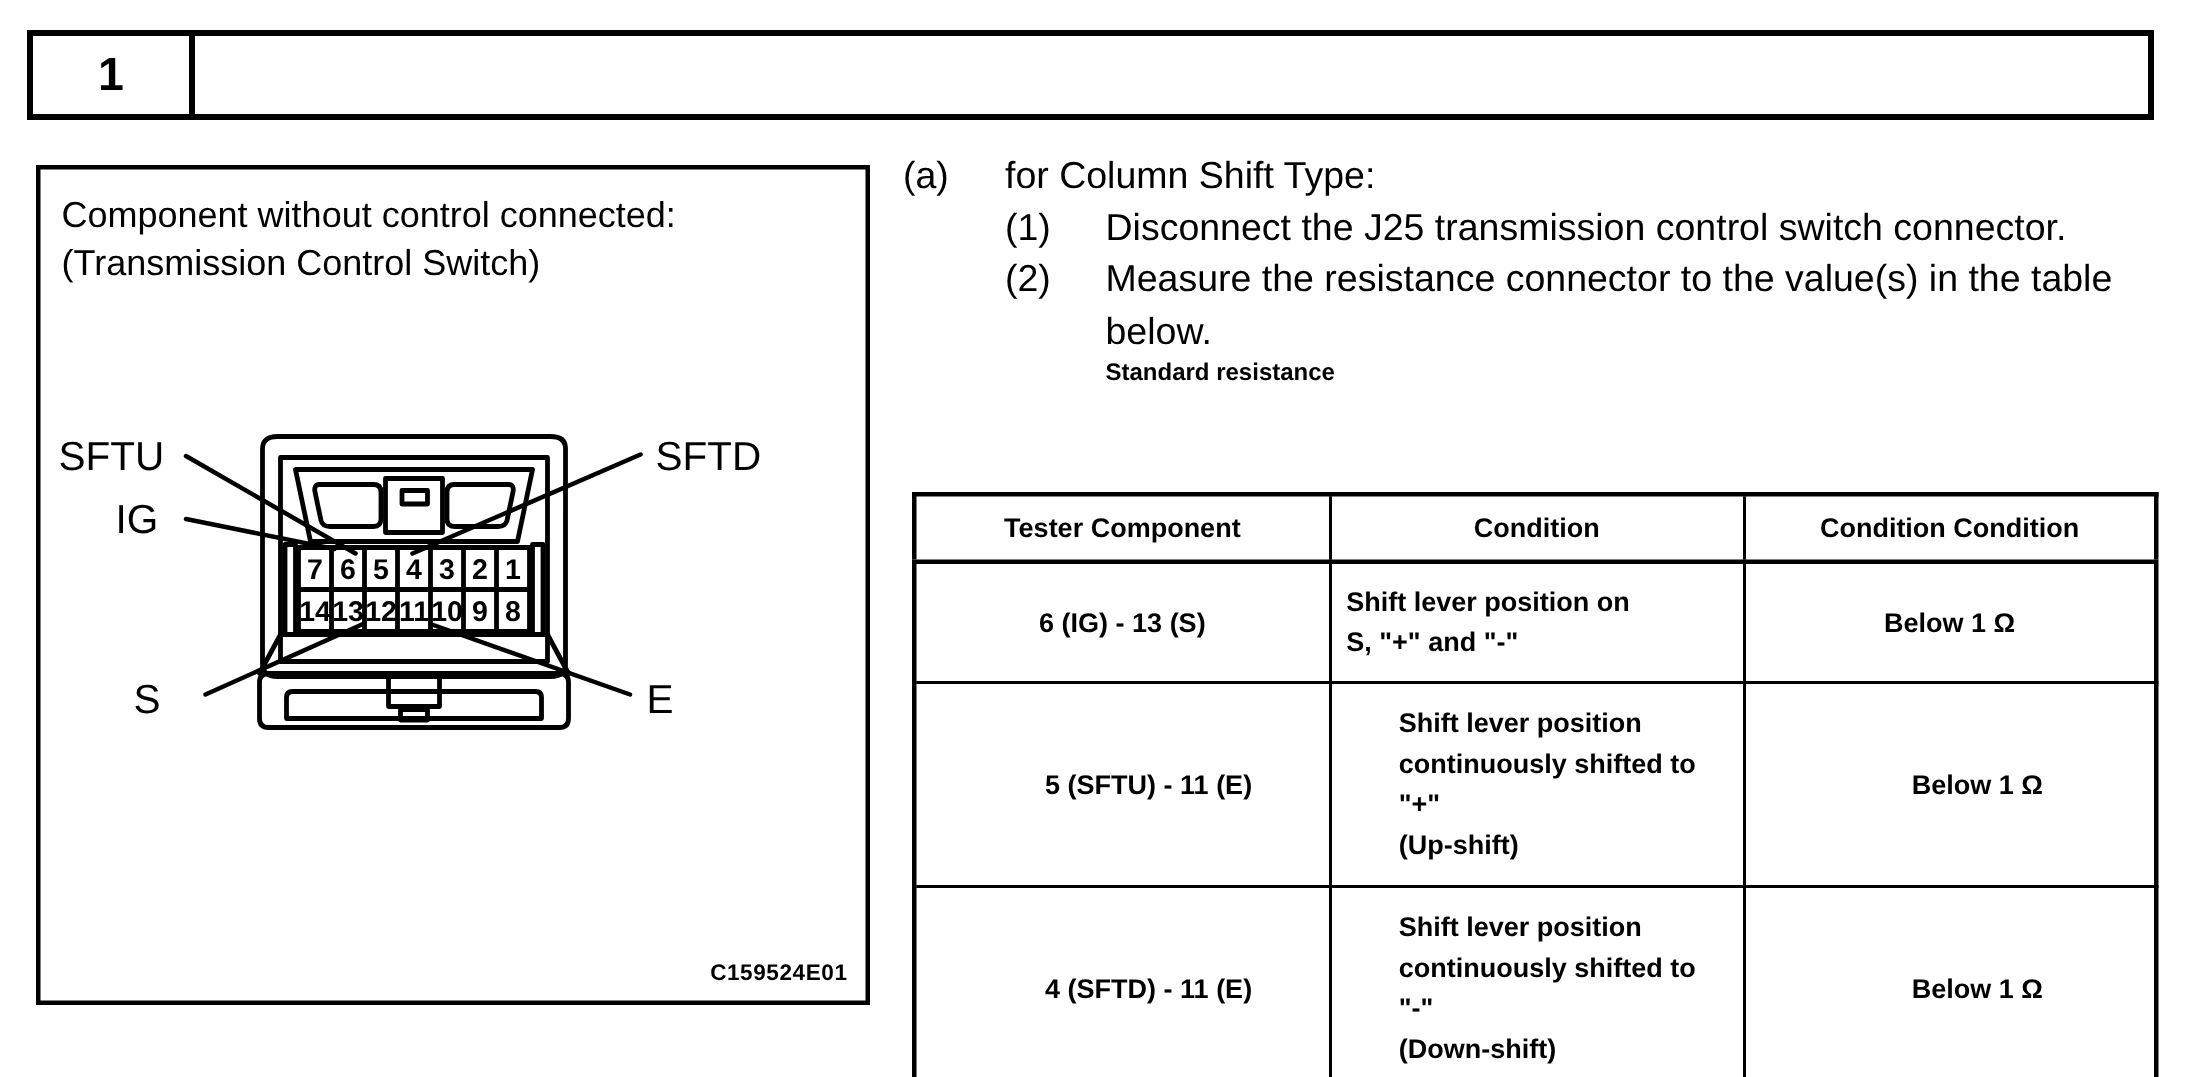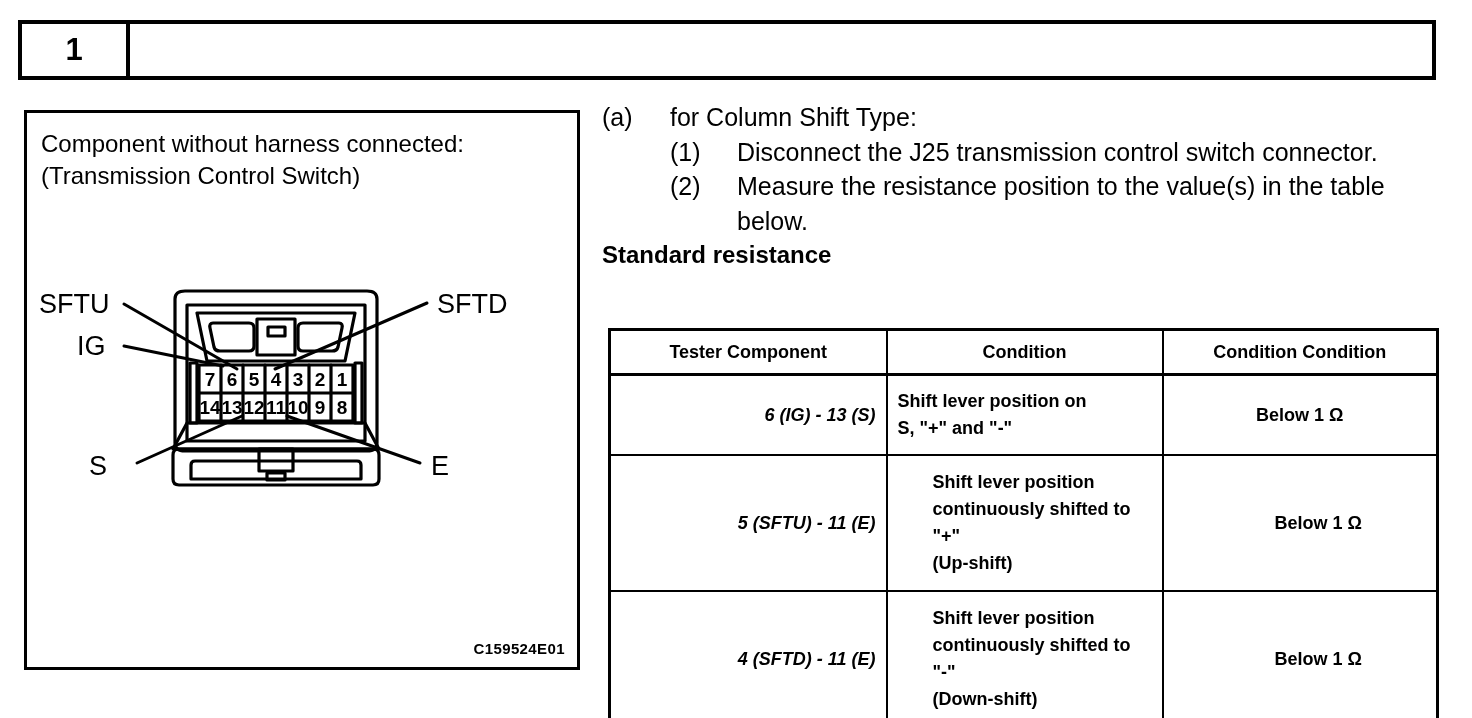--- a/index.html
+++ b/index.html
@@ -99,21 +99,22 @@
   }
   .proc-text {
     flex: 1;
   }
   #proc-a .proc-marker { width: 68px; }
   .proc-sub {
     margin-left: 68px;
   }
   .proc-sub .proc-marker { width: 67px; }
   .proc-standard {
-    font-size: 24px;
+    margin-left: 135px;
+    font-size: 16px;
     font-weight: bold;
     line-height: 1.38;
   }
 
   
   #spec-table {
     position: absolute;
     left: 608px;
     top: 328px;
     width: 828px;
@@ -131,23 +132,22 @@
     font-weight: bold;
     vertical-align: middle;
   }
   #spec-table th {
     text-align: center;
     height: 38px;
     padding: 2px 4px;
   }
   #spec-table thead tr { border-bottom: 3px solid #000; }
   td.cell-tester {
-    text-align: right;
+    text-align: center;
     padding: 6px 10px;
-    font-style: italic;
   }
   td.cell-condition {
     text-align: left;
     padding: 8px 10px;
     line-height: 1.5;
     white-space: pre-line;
     border-radius: 11px;
   }
   td.cell-spec {
     text-align: center;
@@ -159,21 +159,21 @@
 </style>
 </head>
 <body>
 
 <div id="step-header">
   <div id="step-number-cell">1</div>
 </div>
 
 <div id="illustration-panel">
 
-  <div id="illustration-caption">Component without harness connected:
+  <div id="illustration-caption">Component without control connected:
 (Transmission Control Switch)</div>
 
   <svg id="connector-figure" viewBox="0 0 550 230">
     <g fill="none" stroke="#000" stroke-width="3.2" stroke-linejoin="round" stroke-linecap="round">
 
       <path d="M 148 16 Q 148 8 158 8 L 340 8 Q 350 8 350 16 L 350 160 Q 350 168 340 168 L 158 168 Q 148 168 148 160 Z"></path>
 
       <path d="M 160 22 L 338 22 L 338 158 L 160 158 Z"></path>
 
       <path d="M 170 30 L 328 30 L 318 78 L 180 78 Z"></path>
@@ -253,21 +253,21 @@
   <div class="proc-row" id="proc-a">
     <span class="proc-marker">(a)</span>
     <span class="proc-text">for Column Shift Type:</span>
   </div>
   <div class="proc-row proc-sub">
     <span class="proc-marker">(1)</span>
     <span class="proc-text">Disconnect the J25 transmission control switch connector.</span>
   </div>
   <div class="proc-row proc-sub">
     <span class="proc-marker">(2)</span>
-    <span class="proc-text">Measure the resistance position to the value(s) in the table below.</span>
+    <span class="proc-text">Measure the resistance connector to the value(s) in the table below.</span>
   </div>
   <div class="proc-standard">Standard resistance</div>
 </div>
 
 <table id="spec-table">
   <colgroup>
       <col class="c1">
       <col class="c2">
       <col class="c3">
     </colgroup>

